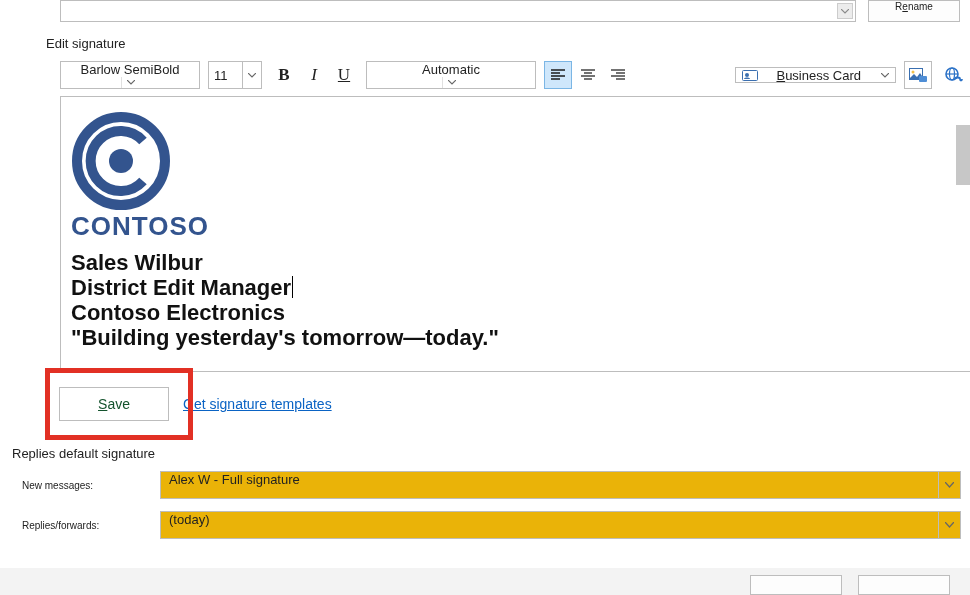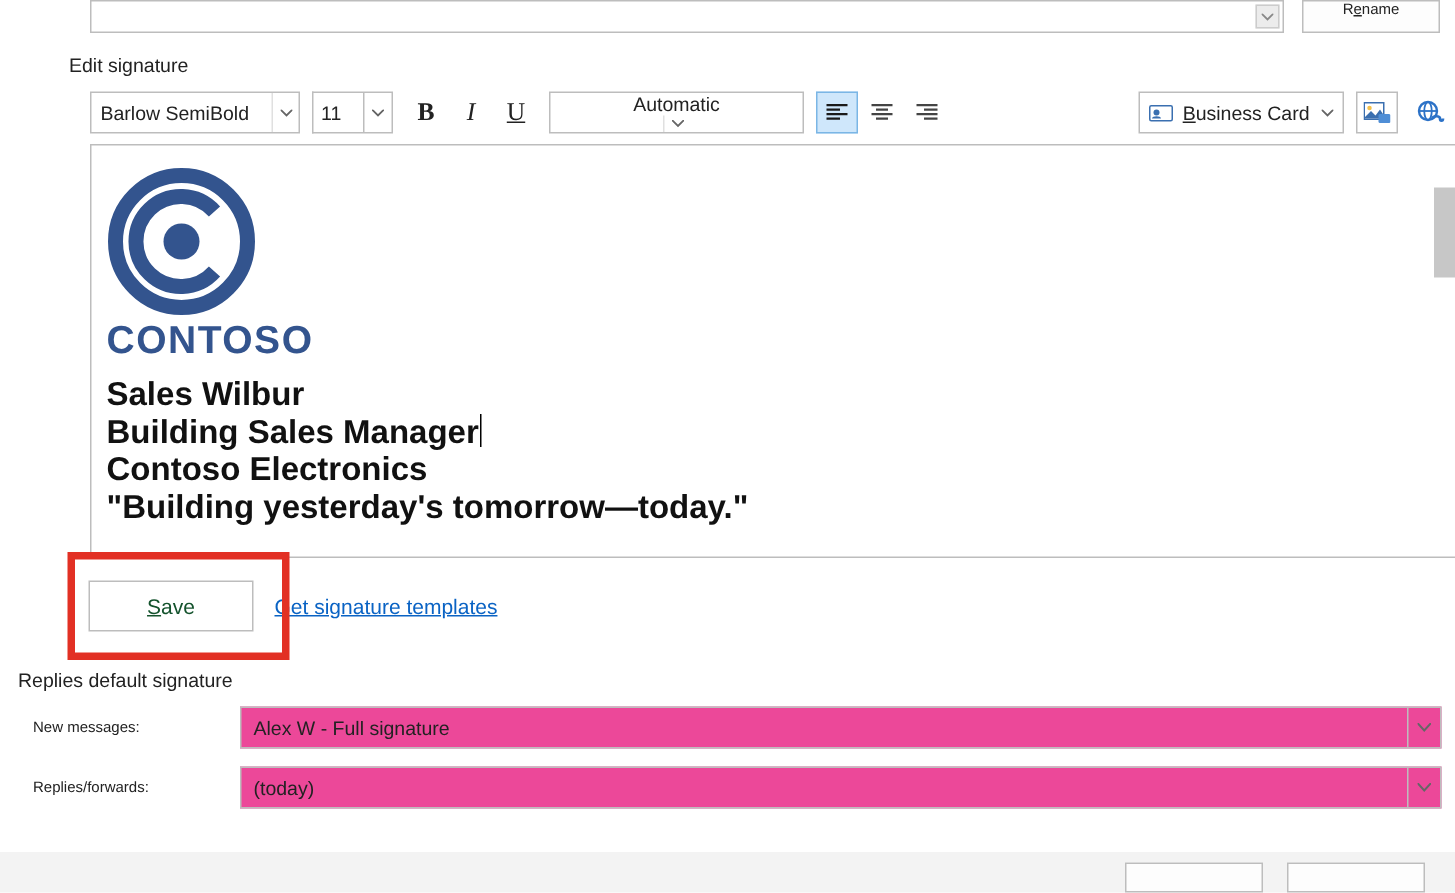--- a/index.html
+++ b/index.html
@@ -83,21 +83,21 @@
     padding: 0 6px;
     flex:1;
   }
   .tb-chevron {
     width: 18px;
     height:100%;
     display:flex; align-items:center; justify-content:center;
     border-left:1px solid #e0e0e0;
     color:#666;
   }
-  .font-select { width: 140px; }
+  .font-select { width: 140px; flex-direction: column; }
   .size-box { display:flex; }
   .size-input {
     width: 34px;
     height:28px;
     border:1px solid #bdbdbd;
     border-right:none;
     padding-left:5px;
     display:flex; align-items:center;
   }
   .size-chev {
@@ -119,22 +119,22 @@
   .tb-btn.active {
     background:#cfe7fb;
     border:1px solid #7bb6e5;
   }
 
   .color-select { width: 170px; justify-content: center; flex-direction: column; }
   .color-select .val { text-align:center; flex:1;}
   .align-group .tb-btn svg { pointer-events:none; }
 
   .bcard-btn {
-    height:28px; border:1px solid #bdbdbd; background:#fff;
-    display:flex; align-items:center; gap:6px; padding:0 6px;
+    height:16px; border:1px solid #bdbdbd; background:#fff;
+    display:flex; align-items:center; gap:18px; padding:0 6px;
     color:#222;
   }
   .bcard-btn .u { text-decoration: underline; }
   .sq-btn {
     width:28px; height:28px; border:1px solid #bdbdbd; background:#fff;
     display:flex; align-items:center; justify-content:center;
   }
 
   
   .editor {
@@ -232,22 +232,22 @@
     position:absolute;
     left: 22px;
     top: 470px;
     right: 9px;
   }
   .row { display:flex; align-items:center; height:30px; margin-bottom:10px;}
   .row .lbl { width: 138px; font-size:10px; }
   .combo {
     flex:1; height:28px;
     border:1px solid #bdbdbd;
-    background:#ec4899;
-    display:flex; align-items:center;
+    background:#eab308;
+    display:flex; align-items:flex-start;
   }
   .combo .cv { flex:1; padding:0 8px; }
   .combo .cb-chevron {
     width:22px; height:100%; border-left:1px solid #bdbdbd;
     display:flex; align-items:center; justify-content:center; color:#666;
   }
 
   .footer-divider {
     position:absolute;
     left:0; right:0;
@@ -405,21 +405,21 @@
       <svg width="100" height="100" viewBox="0 0 100 100">
         <circle cx="50" cy="50" r="44" fill="none" stroke="#33548e" stroke-width="10"></circle>
         <path d="M72 30 A30 30 0 1 0 72 70" fill="none" stroke="#33548e" stroke-width="10"></path>
         <circle cx="50" cy="50" r="12" fill="#33548e"></circle>
       </svg>
       <div class="contoso-text">CONTOSO</div>
     </div>
     <div style="height:8px;"></div>
     <div class="sig-line">Sales Wilbur</div>
     <div class="sig-line cursor-line">
-      <span>Building Sales Manager</span><span class="text-cursor"></span>
+      <span>District Edit Manager</span><span class="text-cursor"></span>
     </div>
     <div class="sig-line">Contoso Electronics</div>
     <div class="sig-line">"Building yesterday's tomorrow—today."</div>
   </div>
   <div class="scroll-thumb"></div>
 </div>
 
 <div class="save-area">
   <div class="save-btn">
     <span>

